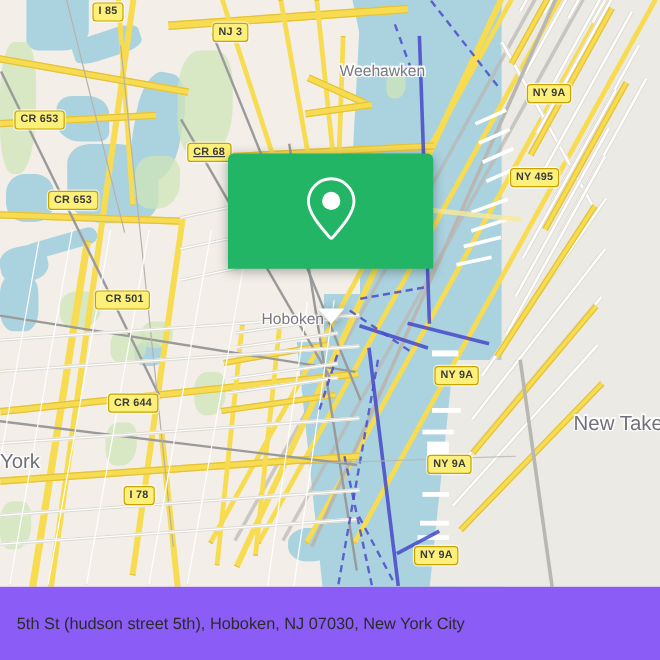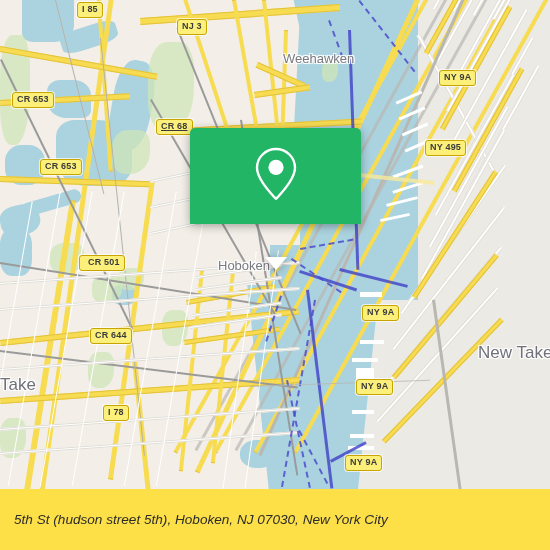--- a/index.html
+++ b/index.html
@@ -74,22 +74,22 @@
   }
   #card-pointer{
     position:absolute;left:75px;top:129px;width:0;height:0;
     border-left:11px solid transparent;border-right:11px solid transparent;
     border-top:13px solid #ffffff;
   }
 
   
   #footer{
     position:absolute;left:0;top:489px;width:550px;height:61px;
-    background:#fde047;display:flex;align-items:center;
-    box-sizing:border-box;padding:0 14px 0 14px;font-style:italic;
+    background:#8b5cf6;display:flex;align-items:center;
+    box-sizing:border-box;padding:0 14px 0 14px;
   }
   #footer-address{
     flex:1;font-size:13.6px;line-height:19px;color:#2b2b2b;padding-right:8px;
   }
   #footer-logo{display:flex;align-items:center;gap:2px;}
   #moovit-word{font-size:30px;font-weight:bold;color:#1d1d1d;letter-spacing:-1px;line-height:30px;}
 </style>
 </head>
 <body>
 
@@ -258,32 +258,32 @@
     <div class="ferry" style="left:282px;top:296px;width:48px;transform:rotate(108deg);"></div>
     <div class="ferrysolid" style="left:330px;top:460px;width:40px;height:3px;transform:rotate(-28deg);"></div>
 
     <div class="road greyrd" style="left:250px;top:386px;width:180px;height:1px;transform:rotate(-2deg);opacity:.8;"></div>
     <div class="road trunk" style="left:196px;top:156px;width:240px;height:4px;transform:rotate(6deg);opacity:.8;"></div>
 
     <div>
       <span class="placelabel town" style="left:283px;top:51px;">Weehawken</span>
       <span class="placelabel town" style="left:218px;top:258px;">Hoboken</span>
       <span class="placelabel big" style="left:478px;top:343px;">New Take</span>
-      <span class="placelabel big" style="left:0px;top:375px;">Take</span>
+      <span class="placelabel big" style="left:0px;top:375px;">York</span>
     </div>
 
     <div>
       <span class="shield" style="left:77px;top:2px;">I 85</span>
       <span class="shield" style="left:177px;top:19px;">NJ 3</span>
       <span class="shield" style="left:12px;top:92px;">CR 653</span>
       <span class="shield" style="left:40px;top:159px;">CR 653</span>
       <span class="shield" style="left:156px;top:119px;text-decoration:underline;">CR 68</span>
       <span class="shield" style="left:439px;top:70px;">NY 9A</span>
       <span class="shield" style="left:425px;top:140px;">NY 495</span>
-      <span class="shield" style="left:79px;top:255px;padding-left:8px;">CR 501</span>
+      <span class="shield" style="left:79px;top:242px;padding-left:8px;">CR 501</span>
       <span class="shield" style="left:90px;top:328px;">CR 644</span>
       <span class="shield" style="left:362px;top:305px;">NY 9A</span>
       <span class="shield" style="left:356px;top:379px;">NY 9A</span>
       <span class="shield" style="left:345px;top:455px;">NY 9A</span>
       <span class="shield" style="left:103px;top:405px;">I 78</span>
     </div>
 
   </div>
 
   <div id="card">

